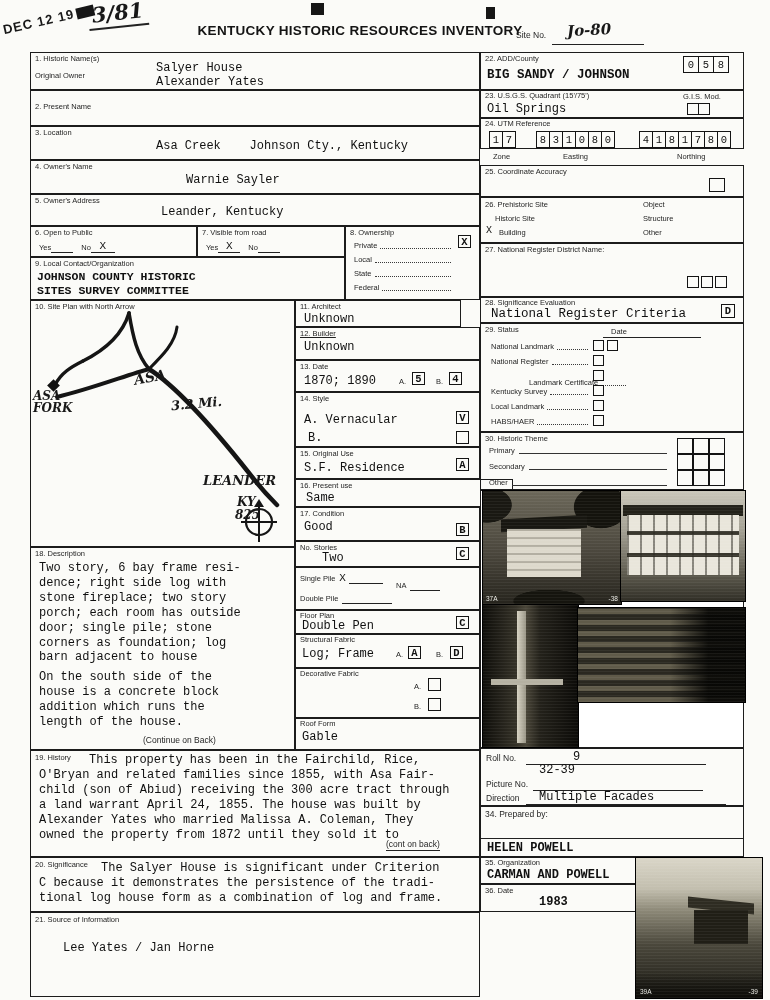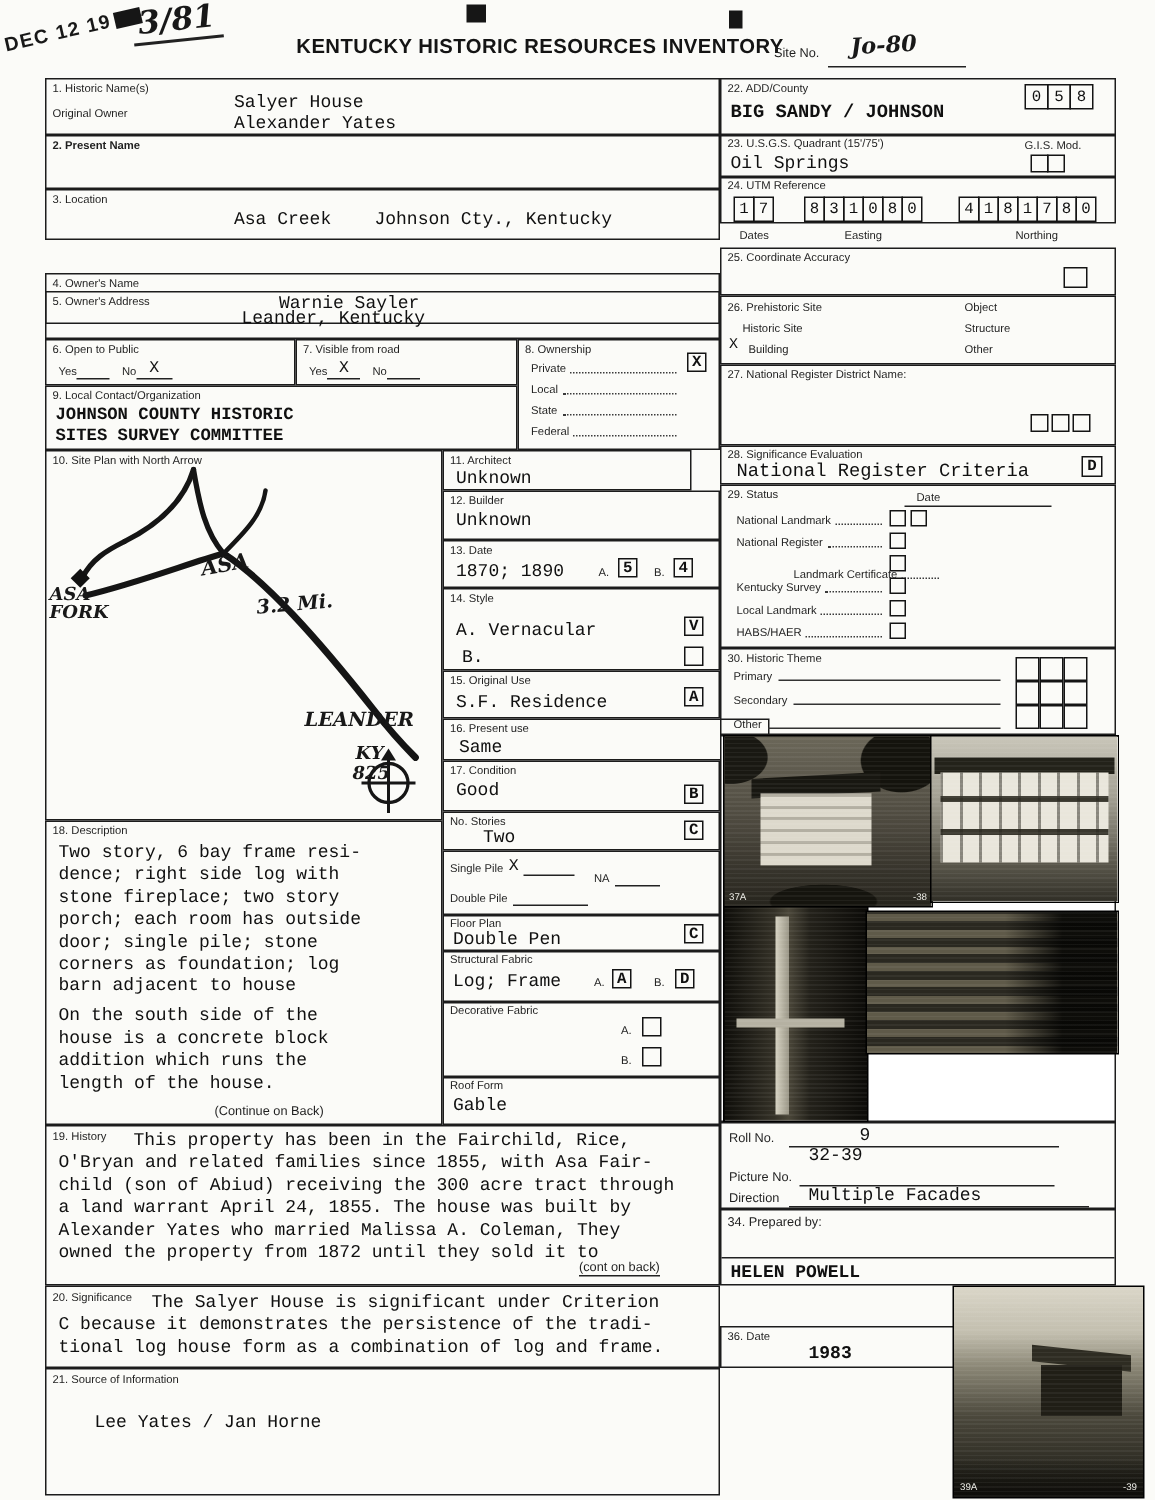--- a/index.html
+++ b/index.html
@@ -71,29 +71,29 @@
   <div class="hl" style="left:552px;top:44px;width:92px;"></div>
 
   <div class="bx" style="left:30px;top:52px;width:450px;height:38px;">
     <span class="lbl" style="left:4px;top:2px;">1. Historic Name(s)</span>
     <span class="lbl" style="left:4px;top:19px;">Original Owner</span>
     <span class="typ" style="left:125px;top:8px;">Salyer House</span>
     <span class="typ" style="left:125px;top:22px;">Alexander Yates</span>
   </div>
 
   <div class="bx" style="left:30px;top:90px;width:450px;height:36px;">
-    <span class="lbl" style="left:4px;top:2px;font-weight:bold;">2. Present Name</span>
+    <span class="lbl" style="left:4px;top:12px;">2. Present Name</span>
   </div>
 
   <div class="bx" style="left:30px;top:126px;width:450px;height:34px;">
     <span class="lbl" style="left:4px;top:2px;">3. Location</span>
     <span class="typ" style="left:125px;top:12px;">Asa Creek    Johnson Cty., Kentucky</span>
   </div>
 
-  <div class="bx" style="left:30px;top:160px;width:450px;height:34px;margin-top:22px;">
+  <div class="bx" style="left:30px;top:160px;width:450px;height:34px;">
     <span class="lbl" style="left:4px;top:2px;">4. Owner's Name</span>
     <span class="typ" style="left:155px;top:12px;">Warnie Sayler</span>
   </div>
 
   <div class="bx" style="left:30px;top:194px;width:450px;height:32px;">
     <span class="lbl" style="left:4px;top:2px;">5. Owner's Address</span>
     <span class="typ" style="left:130px;top:10px;">Leander, Kentucky</span>
   </div>
 
   <div class="bx" style="left:30px;top:226px;width:167px;height:31px;">
@@ -169,21 +169,21 @@
     <span class="hand" style="left:172px;top:172px;font-size:13px;">LEANDER</span>
     <span class="hand" style="left:206px;top:194px;font-size:12px;">KY</span>
     <span class="hand" style="left:204px;top:207px;font-size:12px;">825</span>
   </div>
 
   <div class="bx" style="left:295px;top:300px;width:166px;height:27px;">
     <span class="lbl" style="left:4px;top:2px;">11. Architect</span>
     <span class="typ" style="left:8px;top:11px;">Unknown</span>
   </div>
   <div class="bx" style="left:295px;top:327px;width:185px;height:33px;">
-    <span class="lbl" style="left:4px;top:2px;">12. Builder</span>
+    <span class="lbl" style="left:4px;top:2px;text-decoration:underline;">12. Builder</span>
     <span class="typ" style="left:8px;top:12px;">Unknown</span>
   </div>
   <div class="bx" style="left:295px;top:360px;width:185px;height:32px;">
     <span class="lbl" style="left:4px;top:2px;">13. Date</span>
     <span class="typ" style="left:8px;top:13px;">1870; 1890</span>
     <span class="lbl" style="left:103px;top:17px;">A.</span>
     <span class="cb" style="left:116px;top:11px;width:13px;height:13px;">5</span>
     <span class="lbl" style="left:140px;top:17px;">B.</span>
     <span class="cb" style="left:153px;top:11px;width:13px;height:13px;">4</span>
   </div>
@@ -328,21 +328,21 @@
     </div>
     <div style="position:absolute;left:158px;top:12px;display:flex;">
       <span class="cell">4</span>
       <span class="cell">1</span>
       <span class="cell">8</span>
       <span class="cell">1</span>
       <span class="cell">7</span>
       <span class="cell">8</span>
       <span class="cell">0</span>
     </div>
-    <span class="lbl" style="left:12px;top:34px;">Dates</span>
+    <span class="lbl" style="left:12px;top:34px;">Zone</span>
     <span class="lbl" style="left:82px;top:34px;">Easting</span>
     <span class="lbl" style="left:196px;top:34px;">Northing</span>
   </div>
 
   <div class="bx" style="left:480px;top:165px;width:264px;height:32px;">
     <span class="lbl" style="left:4px;top:2px;">25. Coordinate Accuracy</span>
     <span class="cb" style="left:228px;top:12px;width:16px;height:14px;"></span>
   </div>
 
   <div class="bx" style="left:480px;top:197px;width:264px;height:46px;">
@@ -463,20 +463,24 @@
     <span class="typ" style="left:58px;top:41px;">Multiple Facades</span>
     <div class="hl" style="left:45px;top:55px;width:200px;"></div>
   </div>
 
   <div class="bx" style="left:480px;top:806px;width:264px;height:51px;">
     <span class="lbl8" style="left:4px;top:3px;">34. Prepared by:</span>
     <div class="hl" style="left:0;top:31px;width:262px;"></div>
     <span class="typ typb" style="left:6px;top:34px;">HELEN POWELL</span>
   </div>
 
+  <div class="bx" style="left:480px;top:857px;width:264px;height:27px;">
+    <span class="lbl" style="left:4px;top:1px;">35. Organization</span>
+    <span class="typ typb" style="left:6px;top:10px;">CARMAN AND POWELL</span>
+  </div>
 
   <div class="bx" style="left:480px;top:884px;width:264px;height:28px;">
     <span class="lbl" style="left:4px;top:2px;">36. Date</span>
     <span class="typ typb" style="left:58px;top:10px;">1983</span>
   </div>
 
 
   <div class="photo p5" style="left:636px;top:858px;width:126px;height:140px;">
     <div class="ph-barnroof"></div>
       <div class="ph-barn"></div>

